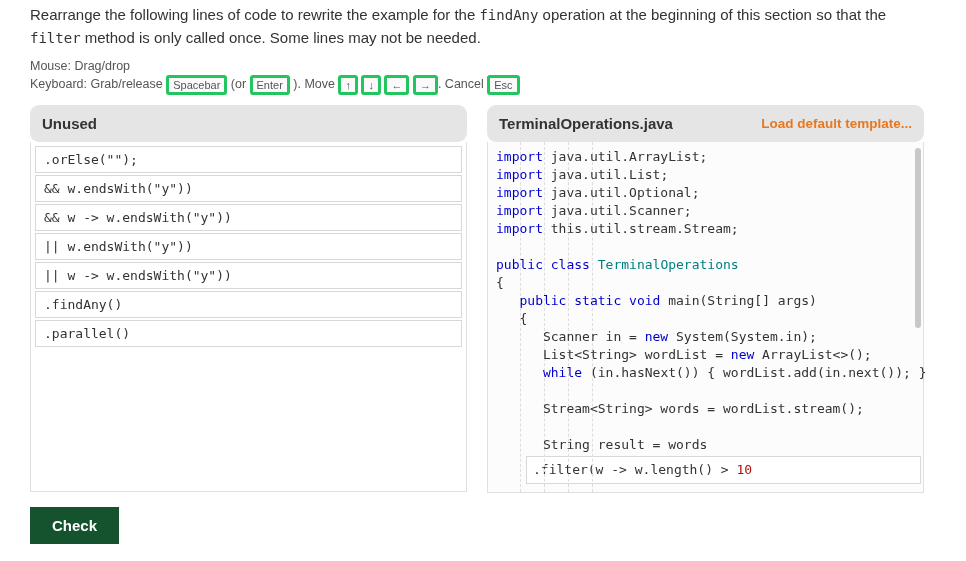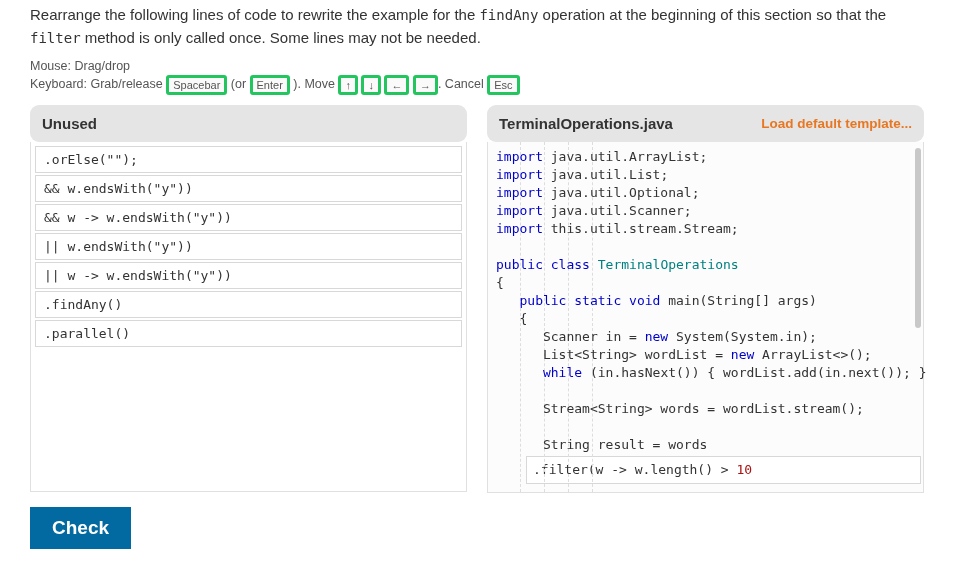--- a/index.html
+++ b/index.html
@@ -130,25 +130,25 @@
     position: absolute;
     right: 2px;
     top: 6px;
     width: 6px;
     height: 180px;
     background: #c8c8c8;
     border-radius: 3px;
   }
   .check-btn {
     margin-top: 14px;
-    background: #0369a1;
+    background: #14532d;
     color: #fff;
     border: none;
     padding: 10px 22px;
-    font-size: 19px;
+    font-size: 15px;
     font-weight: bold;
     cursor: pointer;
   }
 </style>
 </head>
 <body>
 
 <div class="container">
 
   <div class="instructions">

